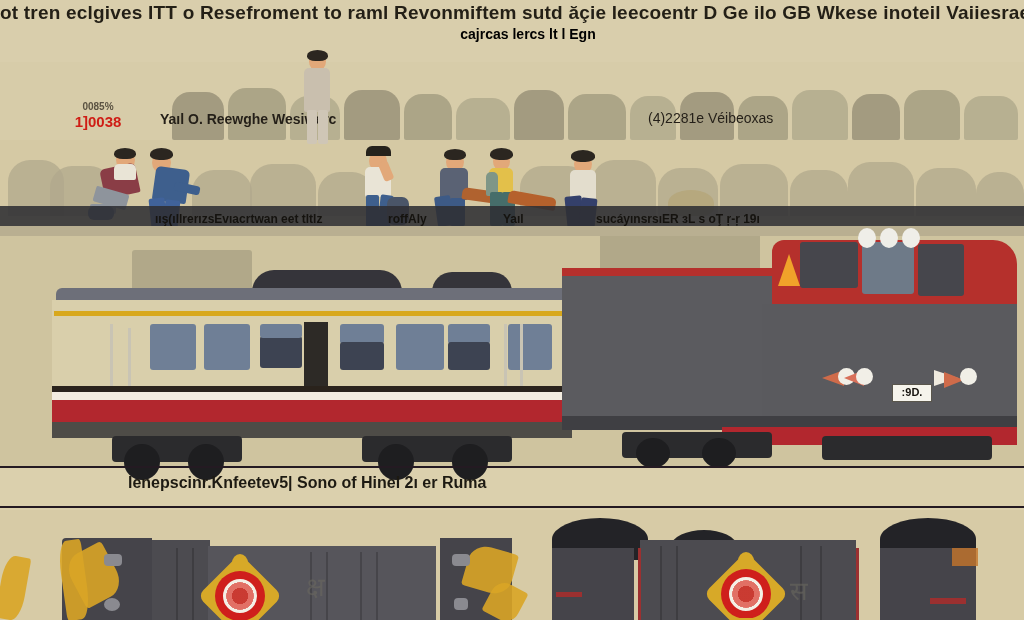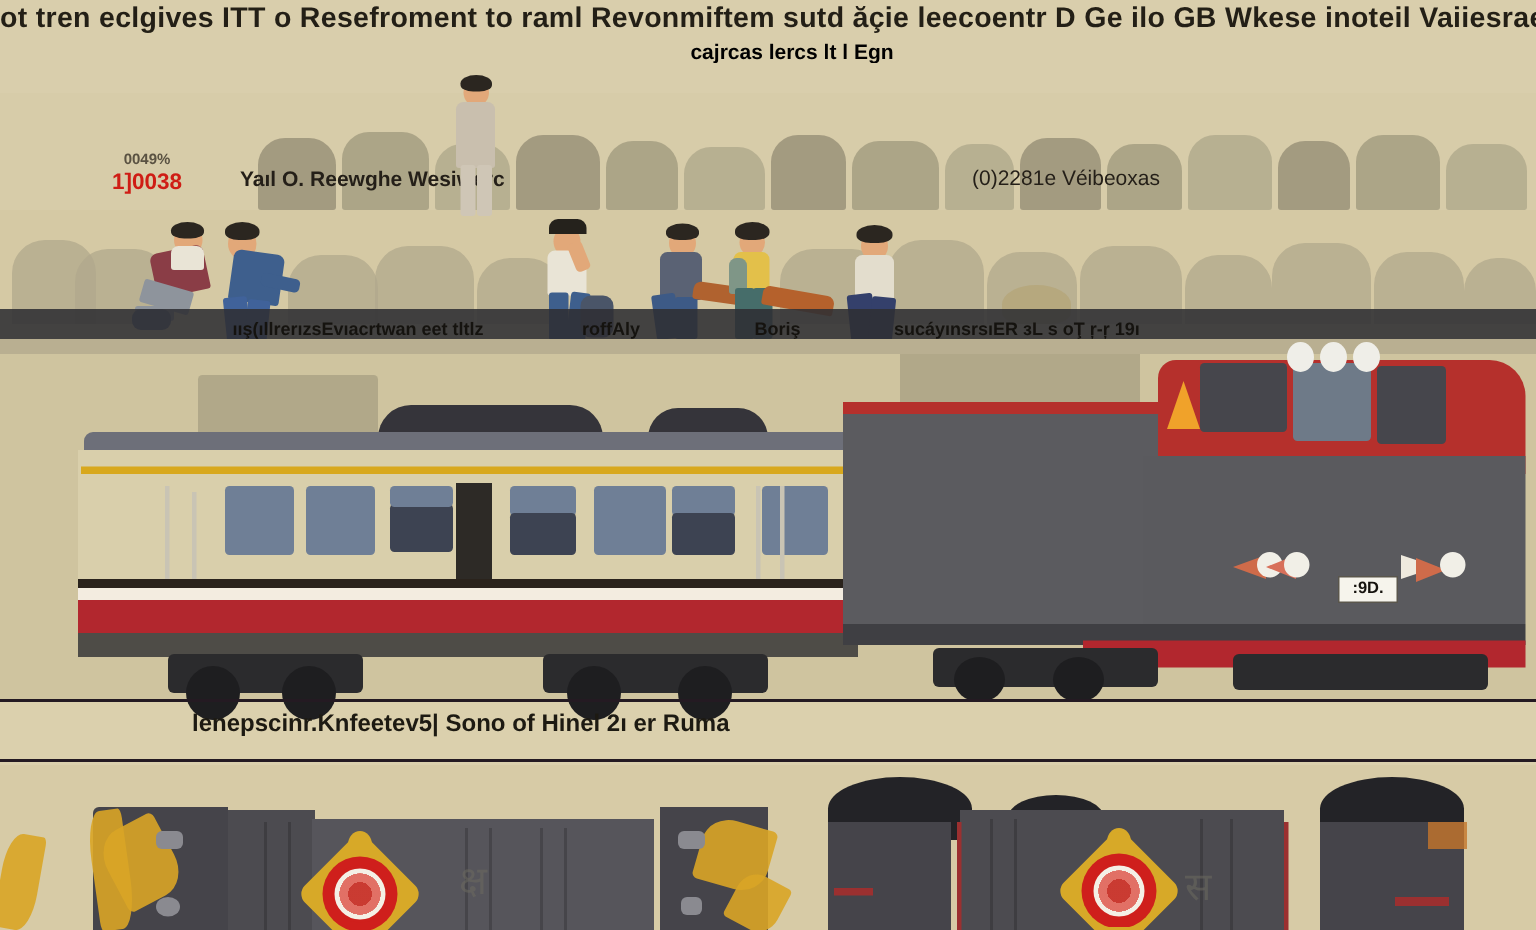--- a/index.html
+++ b/index.html
@@ -592,25 +592,25 @@
     <div class="blob2" style="left:976px;width:48px;height:44px;"></div>
   </div>
 
   <div class="stall" style="left:132px;top:250px;width:120px;height:44px;"></div>
   <div class="stall" style="left:600px;top:232px;width:160px;height:40px;"></div>
   <div class="pot" style="left:668px;top:190px;width:46px;height:26px;"></div>
 
   <div class="title-main">ot tren eclgives ITT o Resefroment to raml Revonmiftem sutd ăçie leecoentr D Ge ilo GB Wkese inoteil Vaiiesraent</div>
   <div class="title-sub">cajrcas lercs lt l Egn</div>
 
-  <div class="badge-sub">0049%</div>
+  <div class="badge-sub">0085%</div>
   <div class="badge-num">1]0038</div>
 
   <div class="label-left-mid">Yaıl O. Reewghe Wesiwerc</div>
-  <div class="label-right-mid">(0)2281e Véibeoxas</div>
+  <div class="label-right-mid">(4)2281e Véibeoxas</div>
 
   <div class="figure" style="left:88px;top:148px;width:62px;height:76px;">
     <div class="fig-head" style="left:28px;top:2px;width:19px;height:20px;"></div>
     <div class="fig-hair" style="left:26px;top:0px;width:22px;height:11px;"></div>
     <div class="fig-body" style="left:14px;top:18px;width:36px;height:30px;background:#8a3d46;transform:rotate(-12deg);"></div>
     <div class="fig-body" style="left:26px;top:16px;width:22px;height:16px;background:#e9e4d6;"></div>
     <div class="fig-leg" style="left:6px;top:42px;width:34px;height:16px;background:#8e949c;transform:rotate(16deg);"></div>
     <div class="fig-leg" style="left:2px;top:56px;width:26px;height:10px;background:#8e949c;"></div>
     <div class="fig-bag" style="left:0px;top:58px;width:26px;height:14px;background:#5a6b82;"></div>
   </div>
@@ -668,21 +668,21 @@
     <div class="fig-leg" style="left:6px;top:46px;width:17px;height:32px;background:#34406b;transform:rotate(-6deg);"></div>
     <div class="fig-leg" style="left:20px;top:48px;width:16px;height:30px;background:#34406b;transform:rotate(6deg);"></div>
   </div>
 
   <div class="ledge"></div>
   <div class="ledge-shadow"></div>
 
   <div class="strip-text">
     <span class="strip-seg" style="left:155px;">ıış(ıllrerızsEvıacrtwan eet tltlz</span>
     <span class="strip-seg" style="left:388px;">roffAly</span>
-    <span class="strip-seg" style="left:503px;">Boriş</span>
+    <span class="strip-seg" style="left:503px;">Yaıl</span>
     <span class="strip-seg" style="left:566px;margin-left:30px;">sucáyınsrsıER ɜL s oŢ ŗ-ŗ 19ı</span>
   </div>
 
   <div class="coach">
     <div class="roof-lump" style="left:200px;top:-8px;width:150px;height:22px;"></div>
     <div class="roof-lump" style="left:380px;top:-6px;width:80px;height:20px;"></div>
     <div class="coach-roof"></div>
     <div class="coach-roof-dark"></div>
     <div class="coach-body"></div>
     <div class="coach-yellow"></div>

